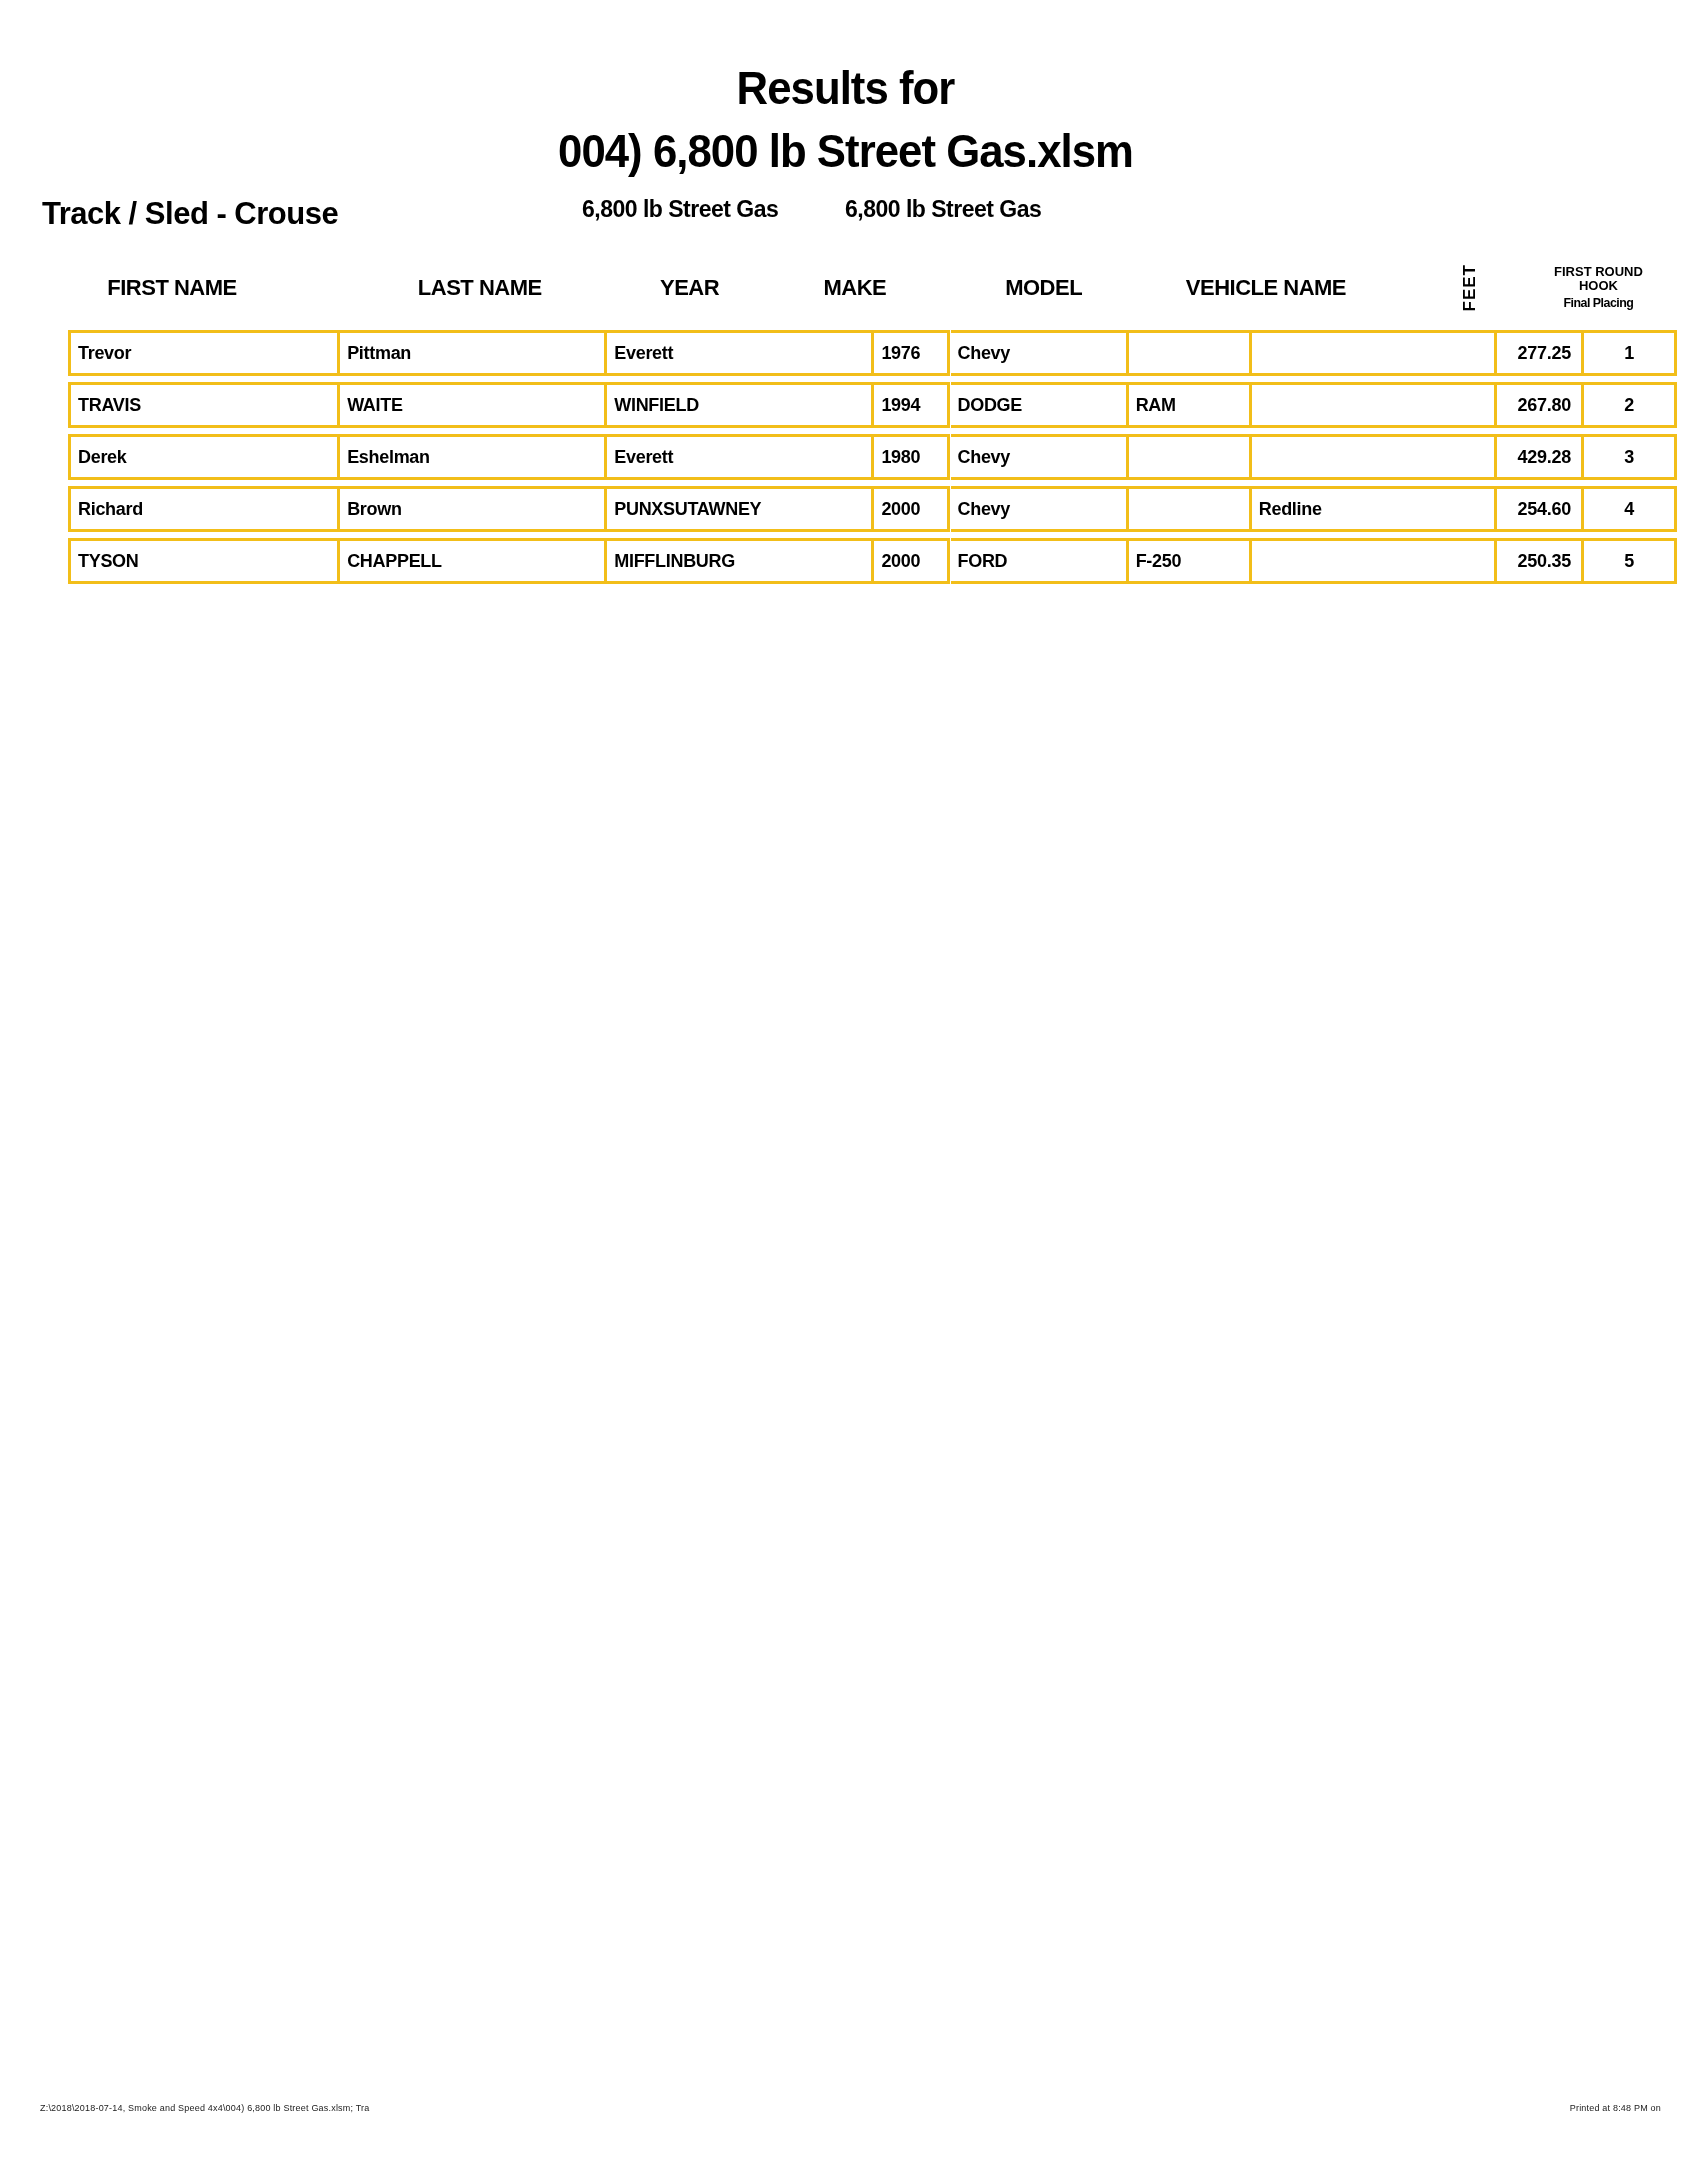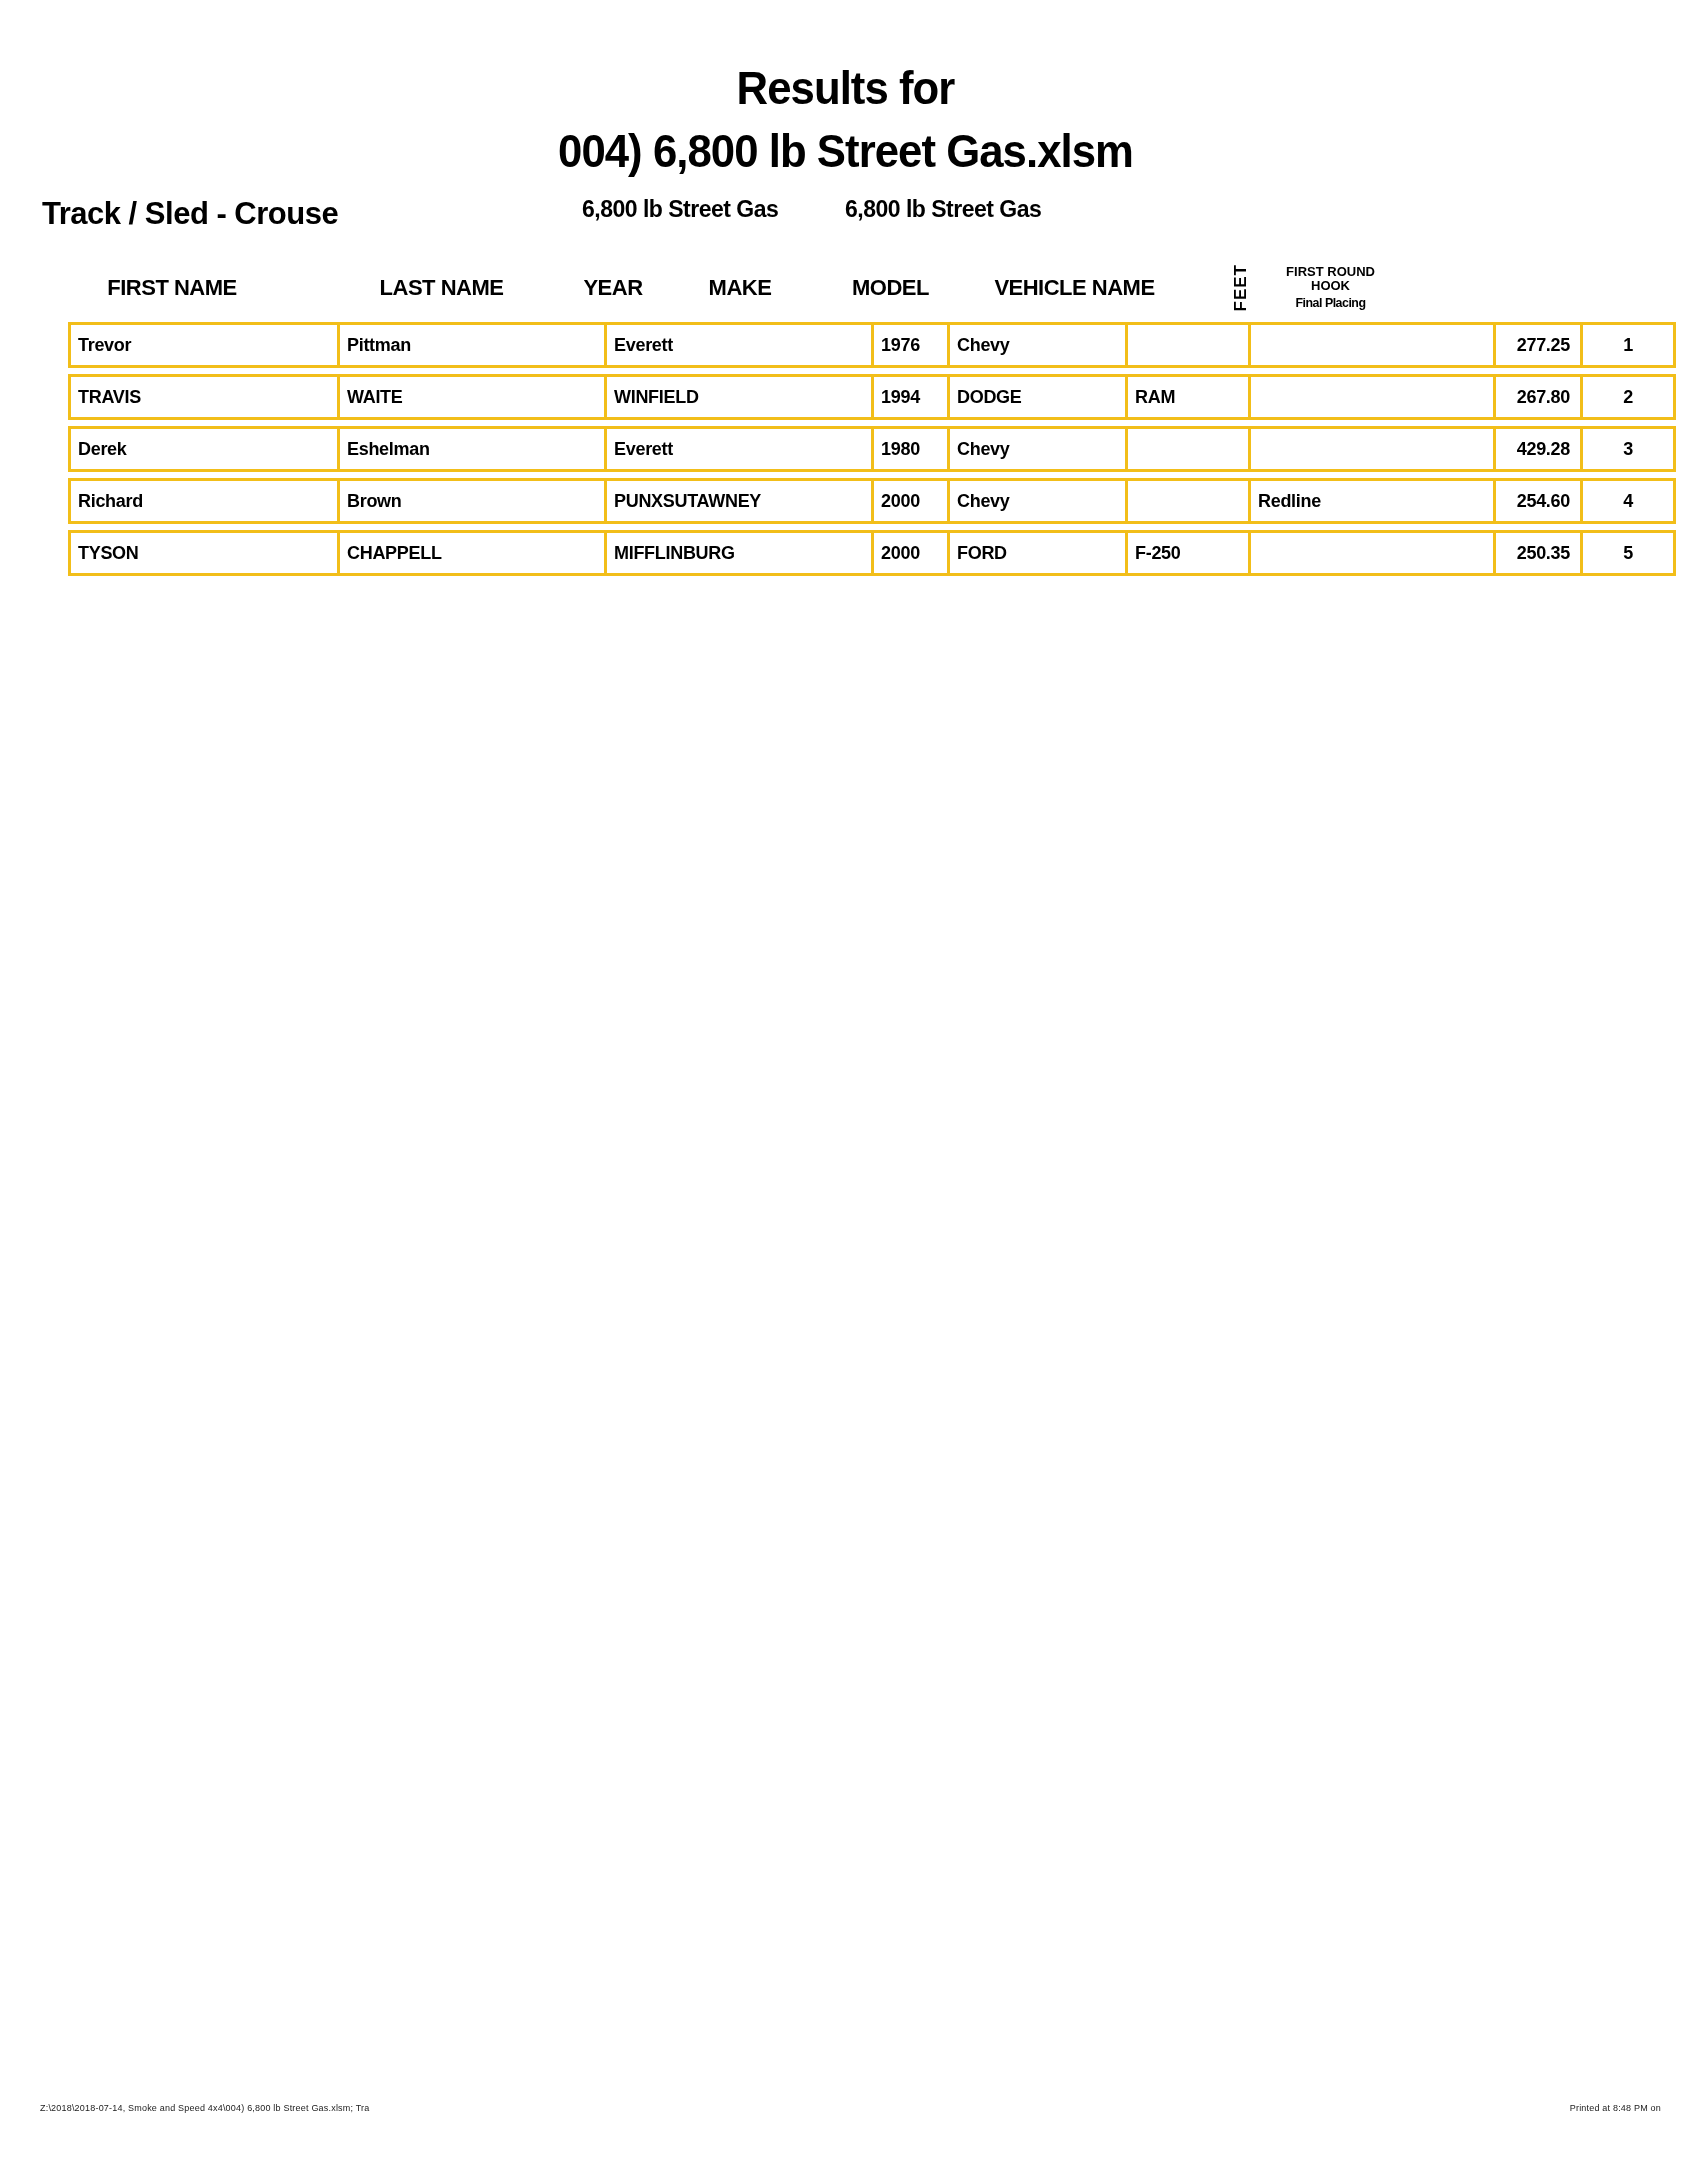--- a/index.html
+++ b/index.html
@@ -23,21 +23,21 @@
   .title-line1 { font-size: 46px; line-height: 55px; transform: scaleX(0.95); }
   .title-line2 { font-size: 46px; line-height: 55px; margin-top: 8px; transform: scaleX(0.95); }
 
   
   .subtitle-row { position: absolute; top: 196px; left: 0; width: 1683px; height: 30px; }
   .track-label  { position: absolute; left: 42px;  top: 0; font-size: 31px; font-weight: 700; letter-spacing: -0.5px; }
   .class-label1 { position: absolute; left: 582px; top: 0; font-size: 23px; font-weight: 700; letter-spacing: -0.5px; }
   .class-label2 { position: absolute; left: 845px; top: 0; font-size: 23px; font-weight: 700; letter-spacing: -0.5px; }
 
   
-  .cols { display: flex; width: 1609px; }
+  .cols { display: flex; width: 1609px; justify-content: space-between; }
   .c0 { width: 272px; } .c1 { width: 267px; } .c2 { width: 267px; }
   .c3 { width: 76px;  } .c4 { width: 178px; } .c5 { width: 123px; }
   .c6 { width: 245px; } .c7 { width: 87px;  } .c8 { width: 93px;  }
 
   
   .table-header {
     position: absolute; left: 36px; top: 252px; height: 71px;
   }
   .table-header .hcell {
     display: flex; align-items: center; justify-content: center;
@@ -50,21 +50,21 @@
     font-size: 17px; font-weight: 700; letter-spacing: 1px;
   }
   .hook-header {
     flex-direction: column; justify-content: center;
     line-height: 14px;
   }
   .hook-line  { font-size: 13px; font-weight: 700; letter-spacing: 0; }
   .hook-final { font-size: 12.4px; font-weight: 700; margin-top: 3px; }
 
   
-  .table-body { position: absolute; left: 36px; top: 322px; padding-left: 32px; }
+  .table-body { position: absolute; left: 36px; top: 330px; padding-left: 32px; }
   .trow { height: 46px; margin-bottom: 6px; }
   .trow .tcell {
     border-top: 3px solid var(--gold);
     border-bottom: 3px solid var(--gold);
     border-right: 3px solid var(--gold);
     height: 46px;
     display: flex; align-items: center;
     font-size: 18px; font-weight: 700; letter-spacing: -0.3px;
     white-space: nowrap; overflow: hidden;
     padding-left: 7px;

